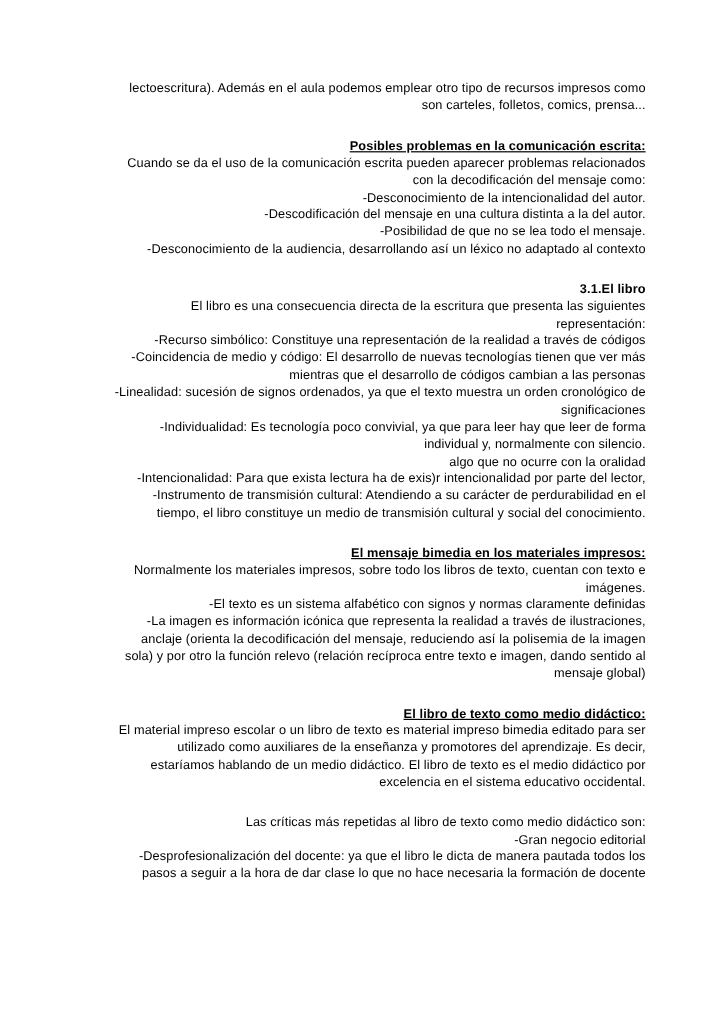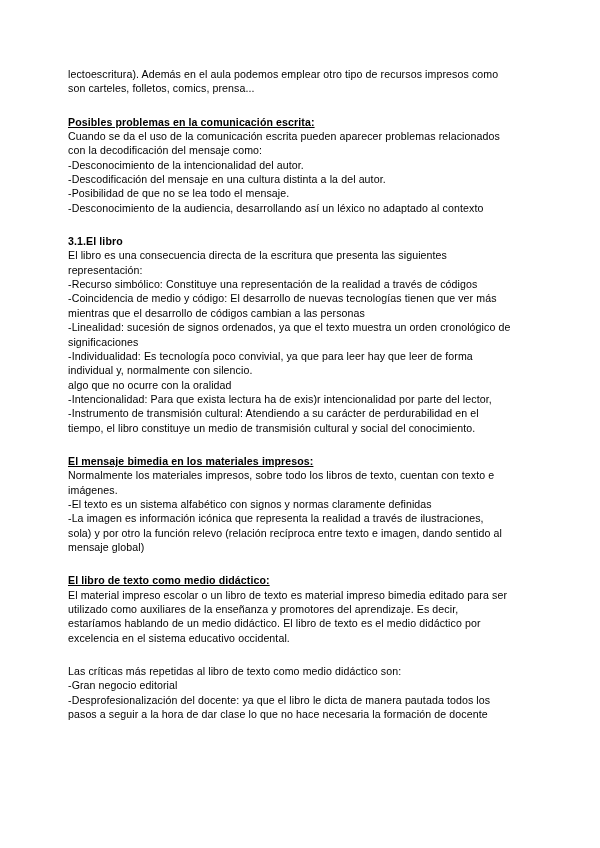--- a/index.html
+++ b/index.html
@@ -25,20 +25,21 @@
   }
   .section {
     margin: 0 0 19px 0;
   }
   .section:last-child {
     margin-bottom: 0;
   }
   .line {
     white-space: nowrap;
     letter-spacing: 0.1px;
+    text-align: right;
   }
   .heading-underlined {
     text-decoration: underline;
     font-weight: bold;
   }
   .heading-bold {
     font-weight: bold;
     text-decoration: none;
   }
 </style>
@@ -74,20 +75,21 @@
       <div class="line">-Intencionalidad: Para que exista lectura ha de exis)r intencionalidad por parte del lector,</div>
       <div class="line">-Instrumento de transmisión cultural: Atendiendo a su carácter de perdurabilidad en el</div>
       <div class="line">tiempo, el libro constituye un medio de transmisión cultural y social del conocimiento.</div>
     </div>
     <div class="section">
       <div class="line heading-underlined">El mensaje bimedia en los materiales impresos:</div>
       <div class="line">Normalmente los materiales impresos, sobre todo los libros de texto, cuentan con texto e</div>
       <div class="line">imágenes.</div>
       <div class="line">-El texto es un sistema alfabético con signos y normas claramente definidas</div>
       <div class="line">-La imagen es información icónica que representa la realidad a través de ilustraciones,</div>
+      <div class="line">anclaje (orienta la decodificación del mensaje, reduciendo así la polisemia de la imagen</div>
       <div class="line">sola) y por otro la función relevo (relación recíproca entre texto e imagen, dando sentido al</div>
       <div class="line">mensaje global)</div>
     </div>
     <div class="section">
       <div class="line heading-underlined">El libro de texto como medio didáctico:</div>
       <div class="line">El material impreso escolar o un libro de texto es material impreso bimedia editado para ser</div>
       <div class="line">utilizado como auxiliares de la enseñanza y promotores del aprendizaje. Es decir,</div>
       <div class="line">estaríamos hablando de un medio didáctico. El libro de texto es el medio didáctico por</div>
       <div class="line">excelencia en el sistema educativo occidental.</div>
     </div>

